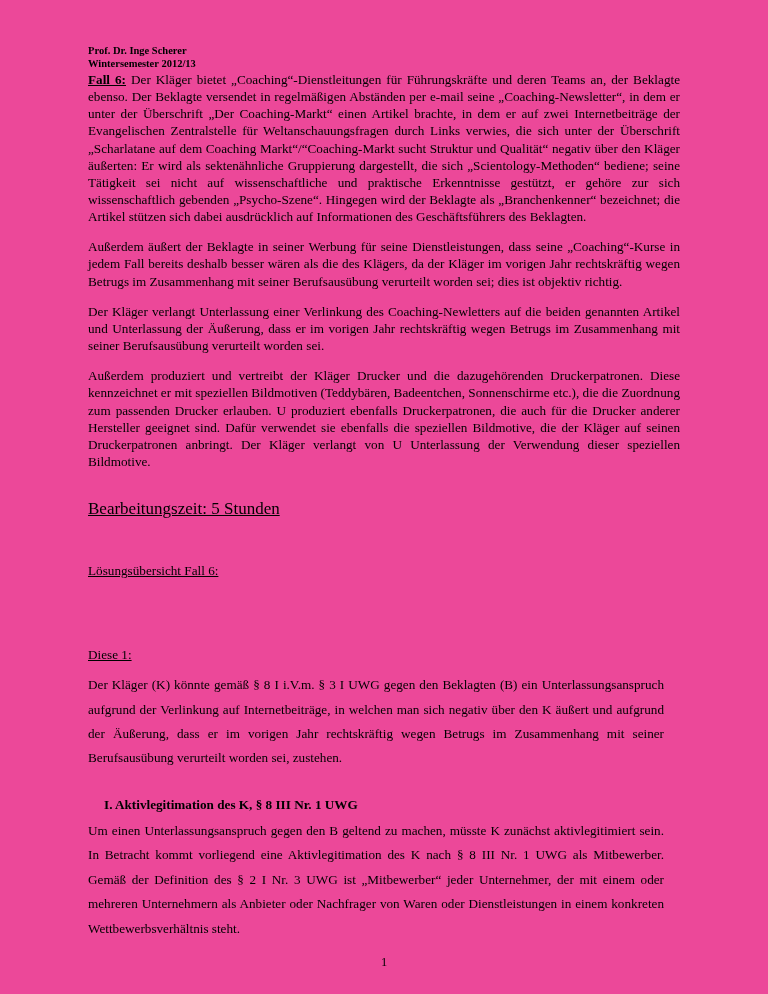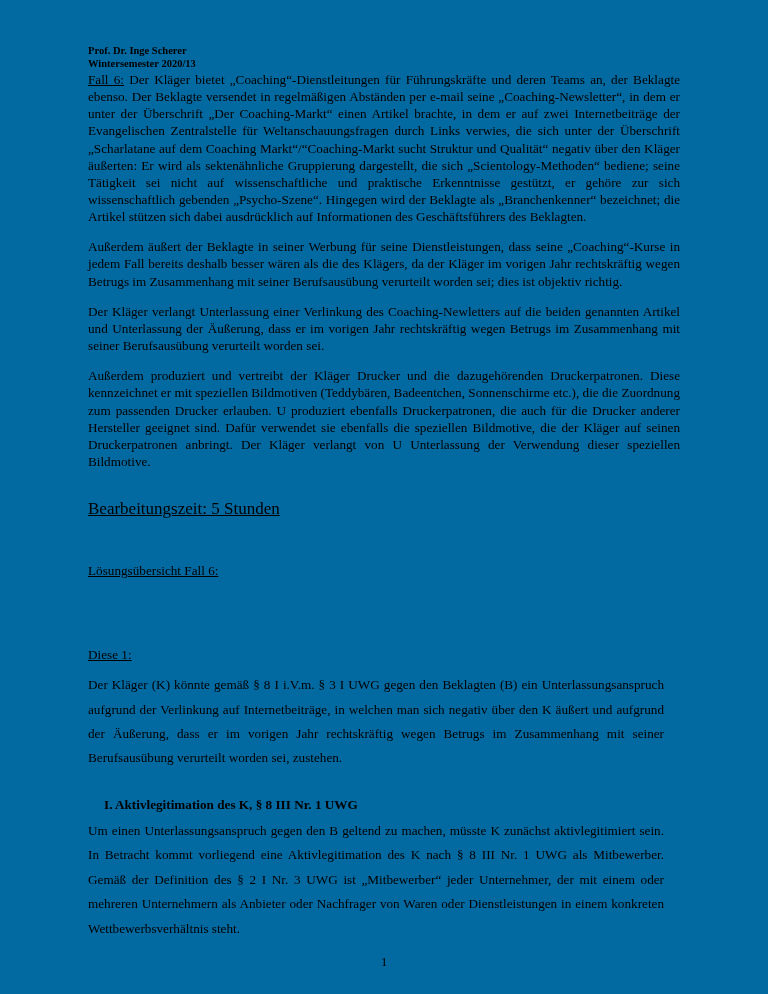--- a/index.html
+++ b/index.html
@@ -12,21 +12,21 @@
     height: 994px;
     font-family: "Liberation Serif", "DejaVu Serif", serif;
     color: #000000;
   }
   .page {
     position: relative;
     width: 768px;
     height: 994px;
     box-sizing: border-box;
     padding: 44px 88px 0 88px;
-    background: #0369a1;
+    background: #ec4899;
   }
   .header-left {
     font-family: "Liberation Serif", serif;
     font-size: 10.5px;
     font-weight: bold;
     line-height: 1.28;
     margin: 0 0 0 0;
   }
   .header-center {
     text-align: center;
@@ -38,21 +38,21 @@
     font-size: 13.2px;
     line-height: 1.30;
     text-align: justify;
     margin: 0 0 13px 0;
     hyphens: auto;
   }
   .u {
     text-decoration: underline;
   }
   .b {
-    font-weight: normal;
+    font-weight: bold;
   }
   .spaced {
     font-size: 13.2px;
     line-height: 1.85;
     text-align: justify;
     margin: 0 16px 10px 0;
   }
   .section-heading {
     font-size: 13.2px;
     font-weight: normal;
@@ -81,21 +81,21 @@
     font-size: 12.5px;
   }
 </style>
 </head>
 <body>
 
 <div class="page">
 
   <div class="header-left">
     <div>Prof. Dr. Inge Scherer</div>
-    <div>Wintersemester 2020/13</div>
+    <div>Wintersemester 2012/13</div>
   </div>
 
 
   <p class="body-text"><span class="u b">Fall 6:</span><span> Der Kläger bietet „Coaching“-Dienstleitungen für Führungskräfte und deren Teams an, der Beklagte ebenso. Der Beklagte versendet in regelmäßigen Abständen per e-mail seine „Coaching-Newsletter“, in dem er unter der Überschrift „Der Coaching-Markt“ einen Artikel brachte, in dem er auf zwei Internetbeiträge der Evangelischen Zentralstelle für Weltanschauungsfragen durch Links verwies, die sich unter der Überschrift „Scharlatane auf dem Coaching Markt“/“Coaching-Markt sucht Struktur und Qualität“ negativ über den Kläger äußerten: Er wird als sektenähnliche Gruppierung dargestellt, die sich „Scientology-Methoden“ bediene; seine Tätigkeit sei nicht auf wissenschaftliche und praktische Erkenntnisse gestützt, er gehöre zur sich wissenschaftlich gebenden „Psycho-Szene“. Hingegen wird der Beklagte als „Branchenkenner“ bezeichnet; die Artikel stützen sich dabei ausdrücklich auf Informationen des Geschäftsführers des Beklagten.</span></p>
 
   <p class="body-text">Außerdem äußert der Beklagte in seiner Werbung für seine Dienstleistungen, dass seine „Coaching“-Kurse in jedem Fall bereits deshalb besser wären als die des Klägers, da der Kläger im vorigen Jahr rechtskräftig wegen Betrugs im Zusammenhang mit seiner Berufsausübung verurteilt worden sei; dies ist objektiv richtig.</p>
 
   <p class="body-text">Der Kläger verlangt Unterlassung einer Verlinkung des Coaching-Newletters auf die beiden genannten Artikel und Unterlassung der Äußerung, dass er im vorigen Jahr rechtskräftig wegen Betrugs im Zusammenhang mit seiner Berufsausübung verurteilt worden sei.</p>
 
   <p class="body-text">Außerdem produziert und vertreibt der Kläger Drucker und die dazugehörenden Druckerpatronen. Diese kennzeichnet er mit speziellen Bildmotiven (Teddybären, Badeentchen, Sonnenschirme etc.), die die Zuordnung zum passenden Drucker erlauben. U produziert ebenfalls Druckerpatronen, die auch für die Drucker anderer Hersteller geeignet sind. Dafür verwendet sie ebenfalls die speziellen Bildmotive, die der Kläger auf seinen Druckerpatronen anbringt. Der Kläger verlangt von U Unterlassung der Verwendung dieser speziellen Bildmotive.</p>

